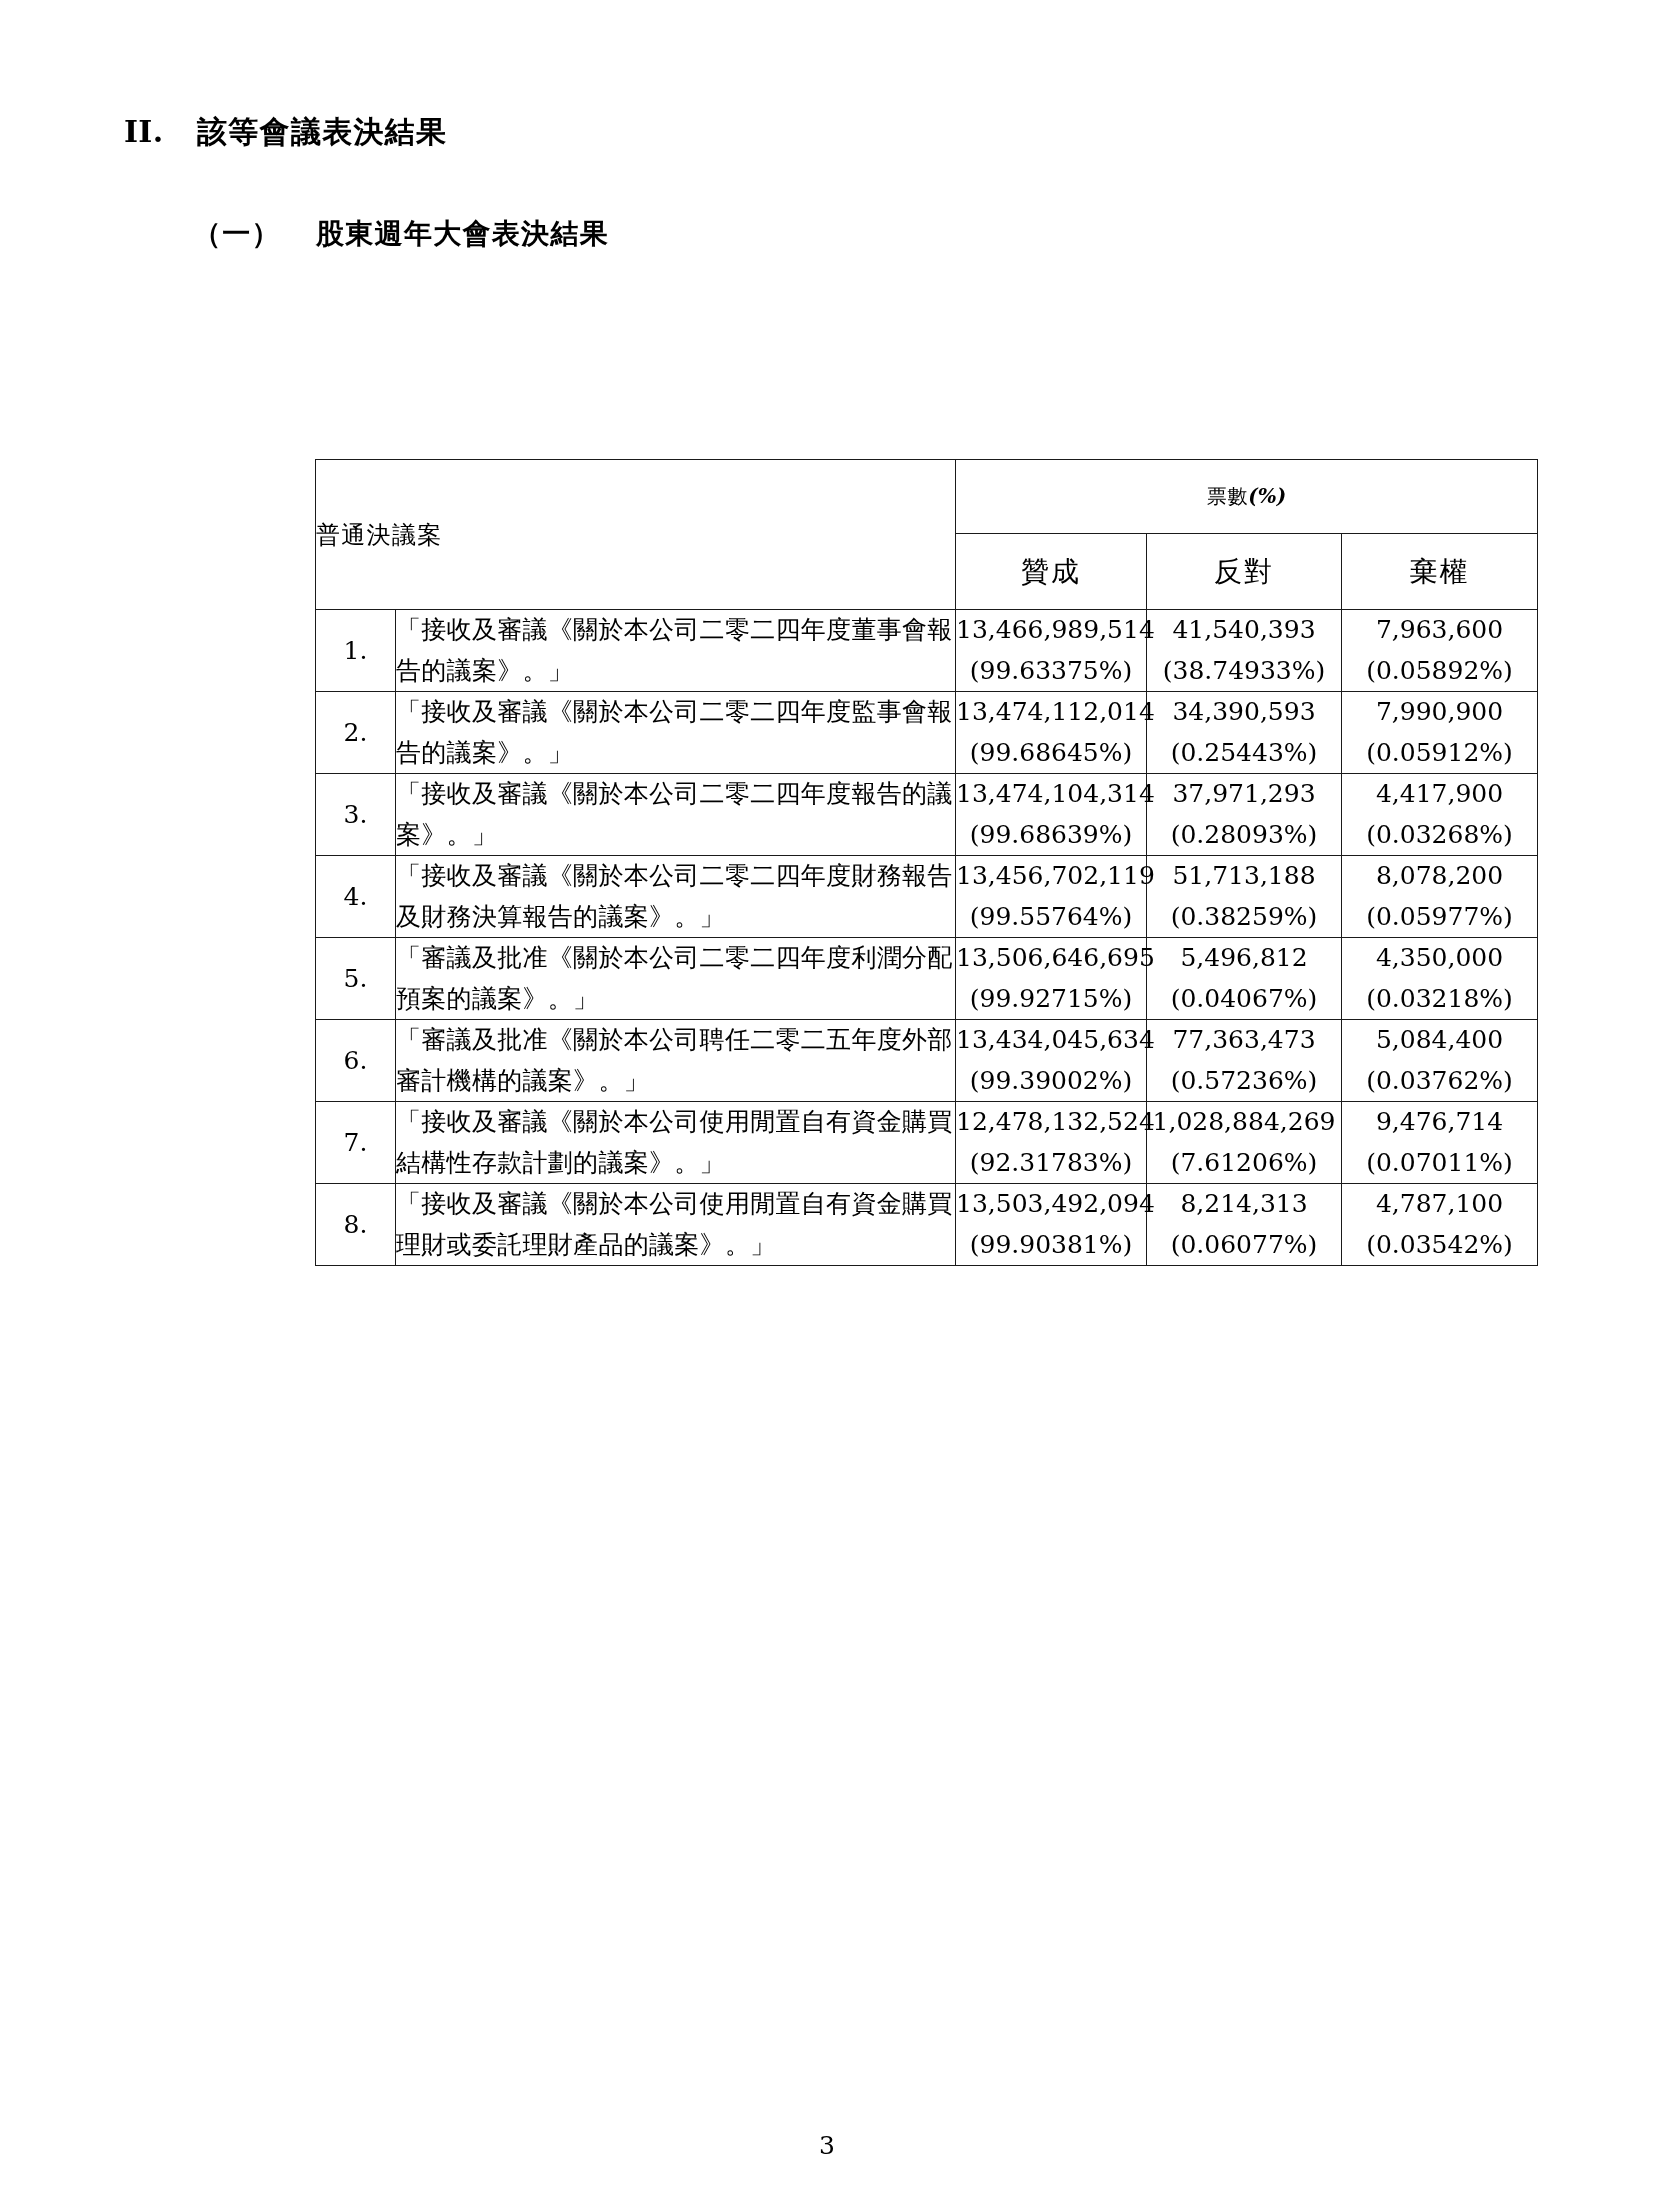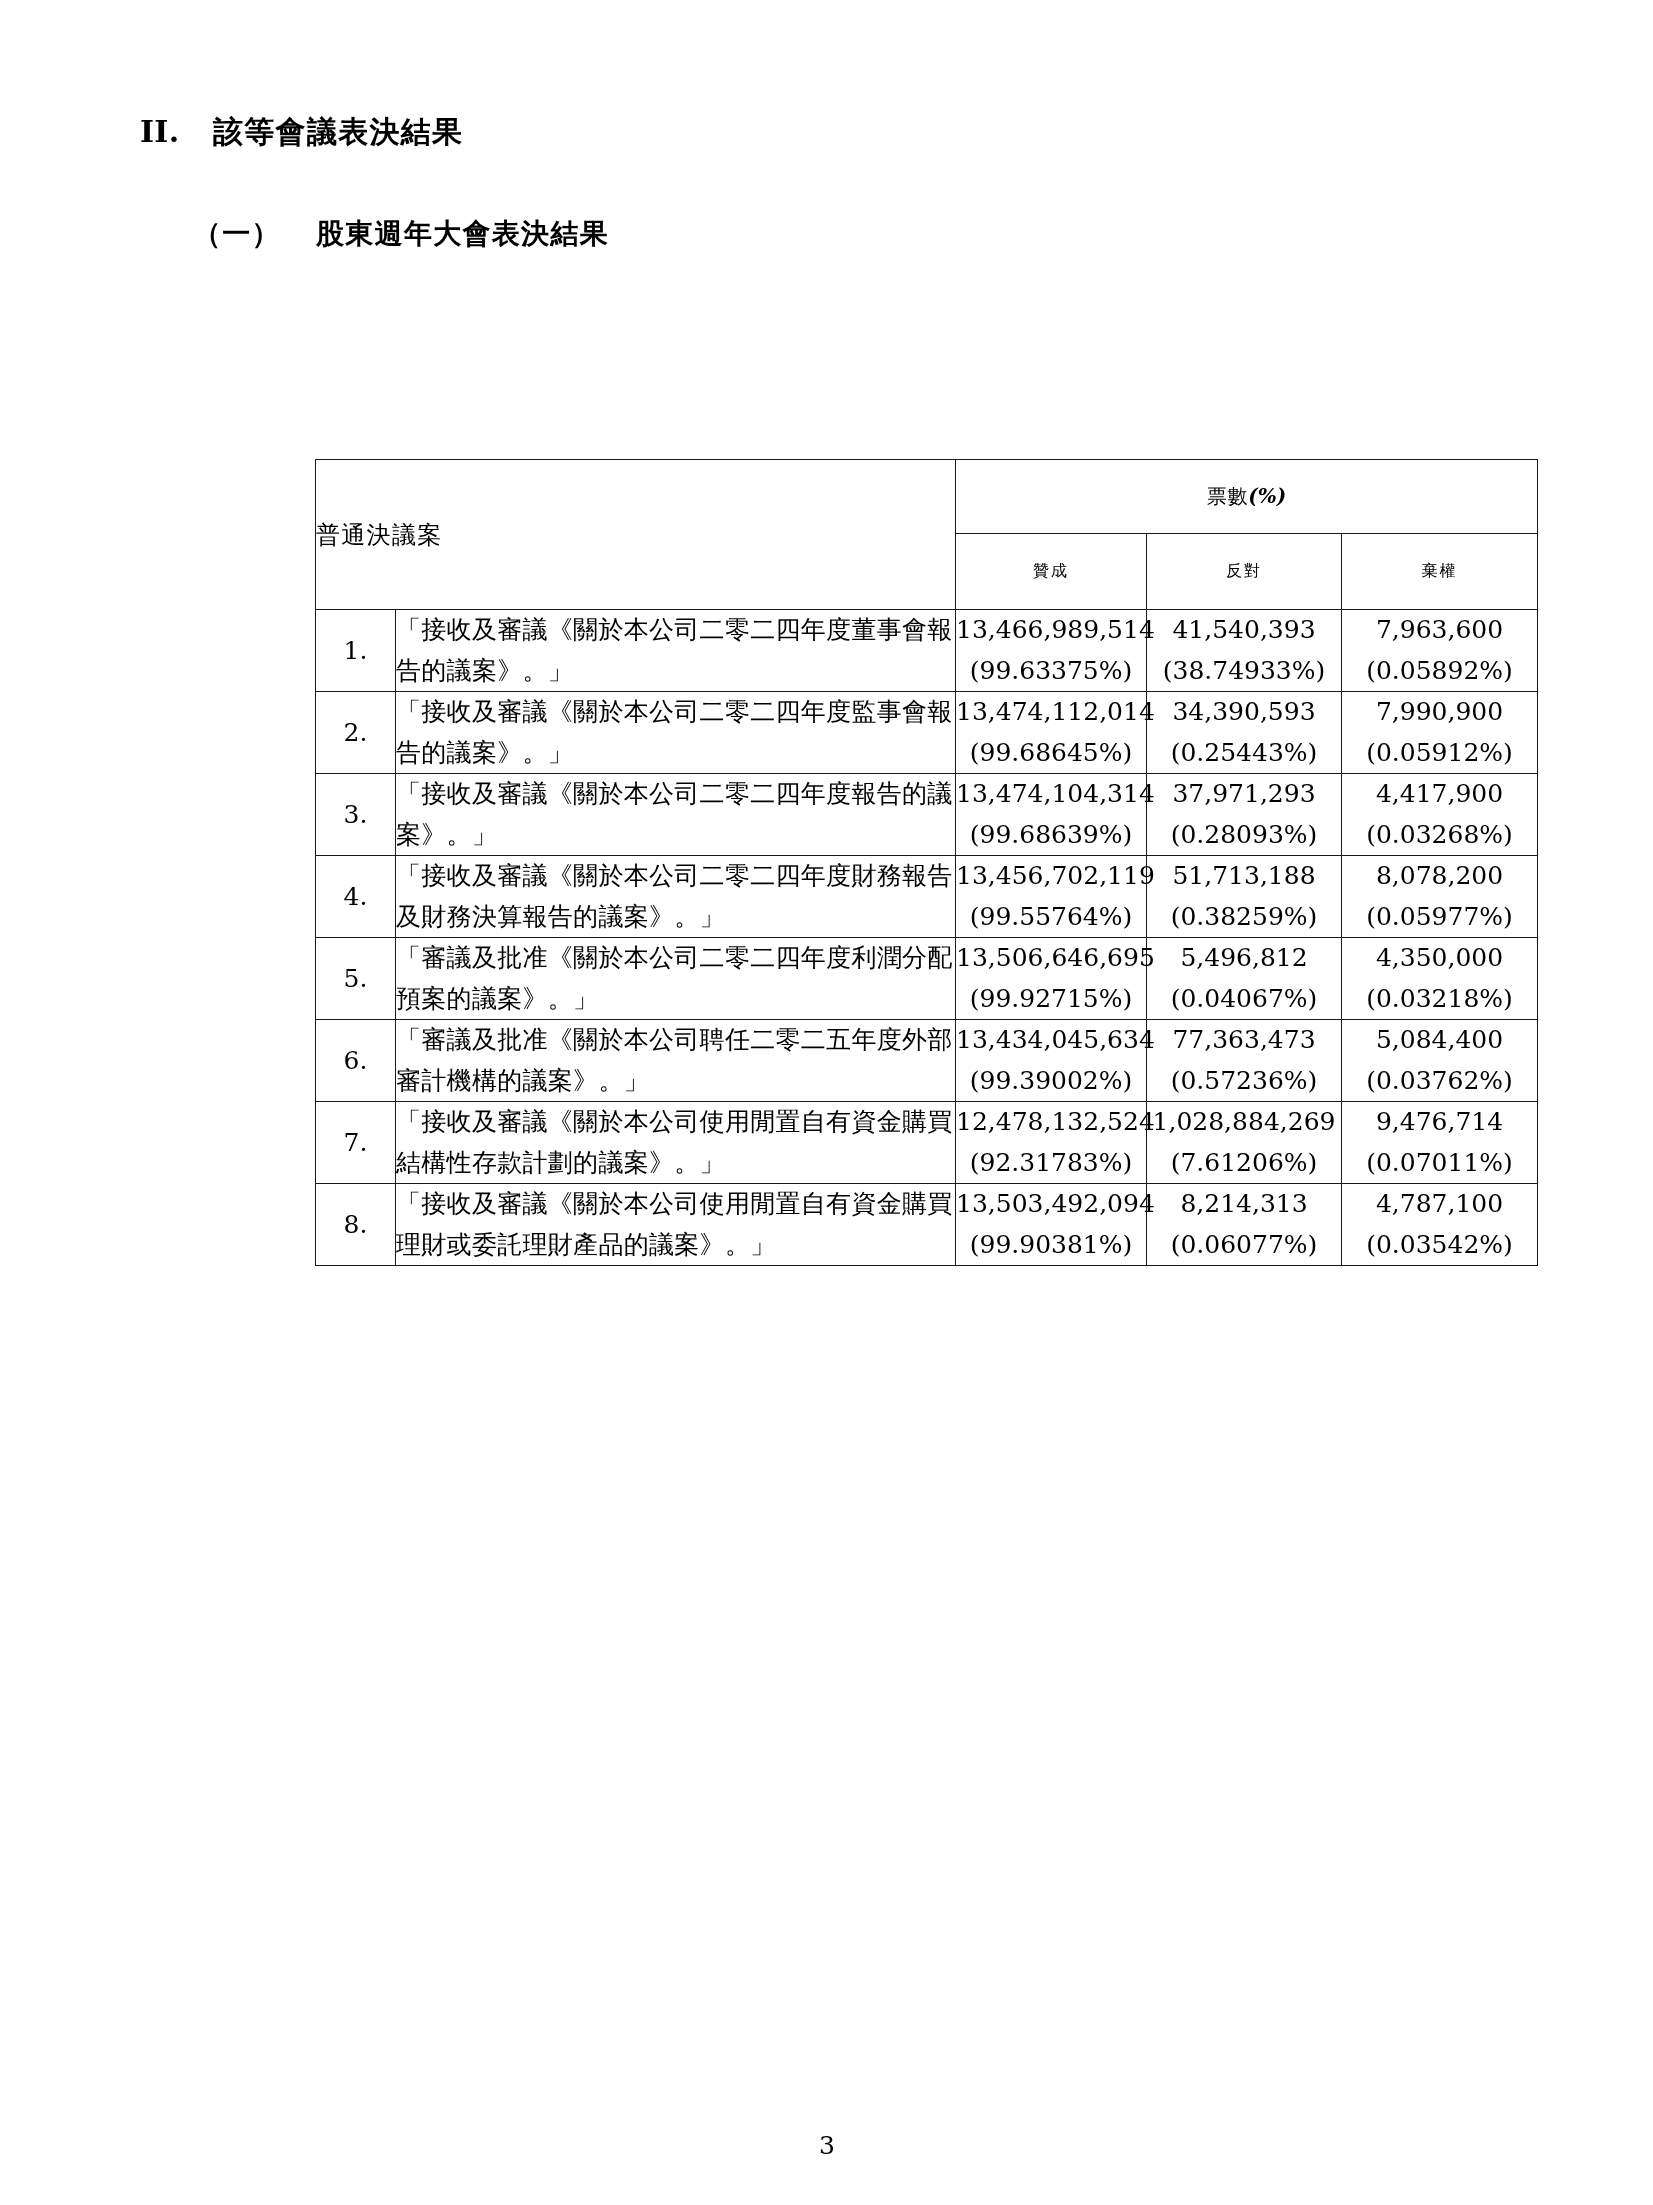--- a/index.html
+++ b/index.html
@@ -25,21 +25,20 @@
   .section-heading {
     position: absolute;
     left: 124px;
     top: 112px;
     display: flex;
     align-items: flex-start;
     font-weight: bold;
     font-size: 30px;
     line-height: 1.35;
     letter-spacing: 0.3px;
-    margin-left: 16px;
   }
   .section-heading .numeral {
     font-family: "DejaVu Serif", "Liberation Serif", serif;
     width: 73px;
     flex: 0 0 73px;
   }
   .section-heading .title {
     font-family: "DejaVu Sans", "Liberation Sans", sans-serif;
     font-weight: bold;
     letter-spacing: 1.3px;
@@ -121,21 +120,21 @@
   th.head-votes .pct {
     font-family: "DejaVu Serif", "Liberation Serif", serif;
     font-style: italic;
     font-weight: bold;
     letter-spacing: 0;
   }
   th.head-sub {
     text-align: center;
     font-family: "DejaVu Sans", "Liberation Sans", sans-serif;
     font-weight: bold;
-    font-size: 16px;
+    font-size: 28px;
     letter-spacing: 2px;
     height: 75px;
   }
 
   td.cell-num {
     text-align: center;
     font-size: 25px;
     vertical-align: middle;
     padding-bottom: 18.7px;
   }

